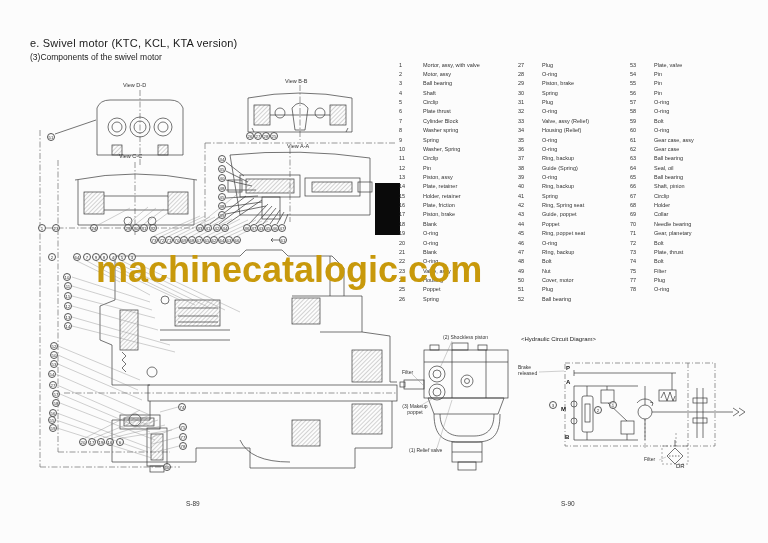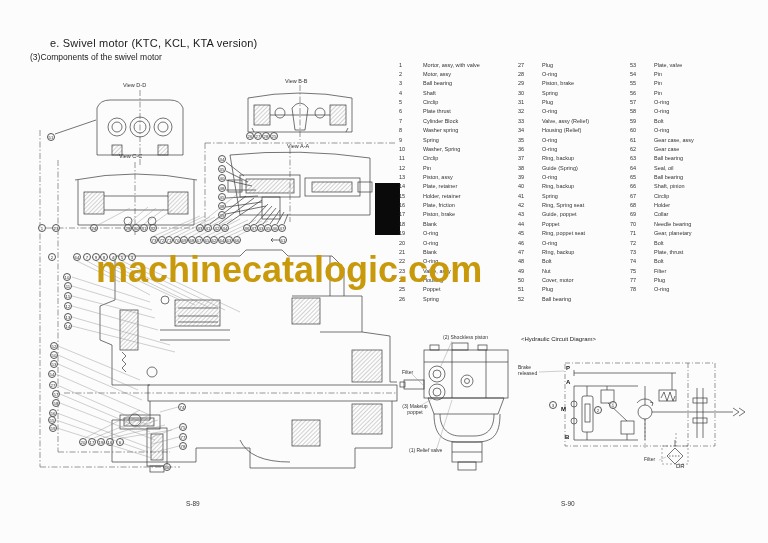--- a/index.html
+++ b/index.html
@@ -192,21 +192,21 @@
     </g>
     <g stroke="#555" stroke-width="0.5" fill="none" stroke-dasharray="2 2">
       <path d="M645,419 V448 M676,433 V446"></path>
       <rect x="662" y="446" width="26" height="18"></rect>
     </g>
     <g stroke="#888" stroke-width="0.4" fill="none">
       <path d="M659,460 L666,457"></path>
     </g>
   </svg>
 
-  <div class="abs h1" style="left:30px;top:37px;margin-left:20px;">e. Swivel motor (KTC, KCL, KTA version)</div>
+  <div class="abs h1" style="left:30px;top:37px;">e. Swivel motor (KTC, KCL, KTA version)</div>
   <div class="abs h2" style="left:30px;top:52px;">(3)Components of the swivel motor</div>
 
   <div class="abs viewlbl" style="left:123px;top:82px;">View D-D</div>
   <div class="abs viewlbl" style="left:119px;top:153px;">View C-C</div>
   <div class="abs viewlbl" style="left:285px;top:78px;">View B-B</div>
   <div class="abs viewlbl" style="left:287px;top:143px;">View A-A</div>
 
   <div class="parts" style="left:399px;top:60px;width:114px;">
       <div class="part-row">
         <span class="pn">1</span>

